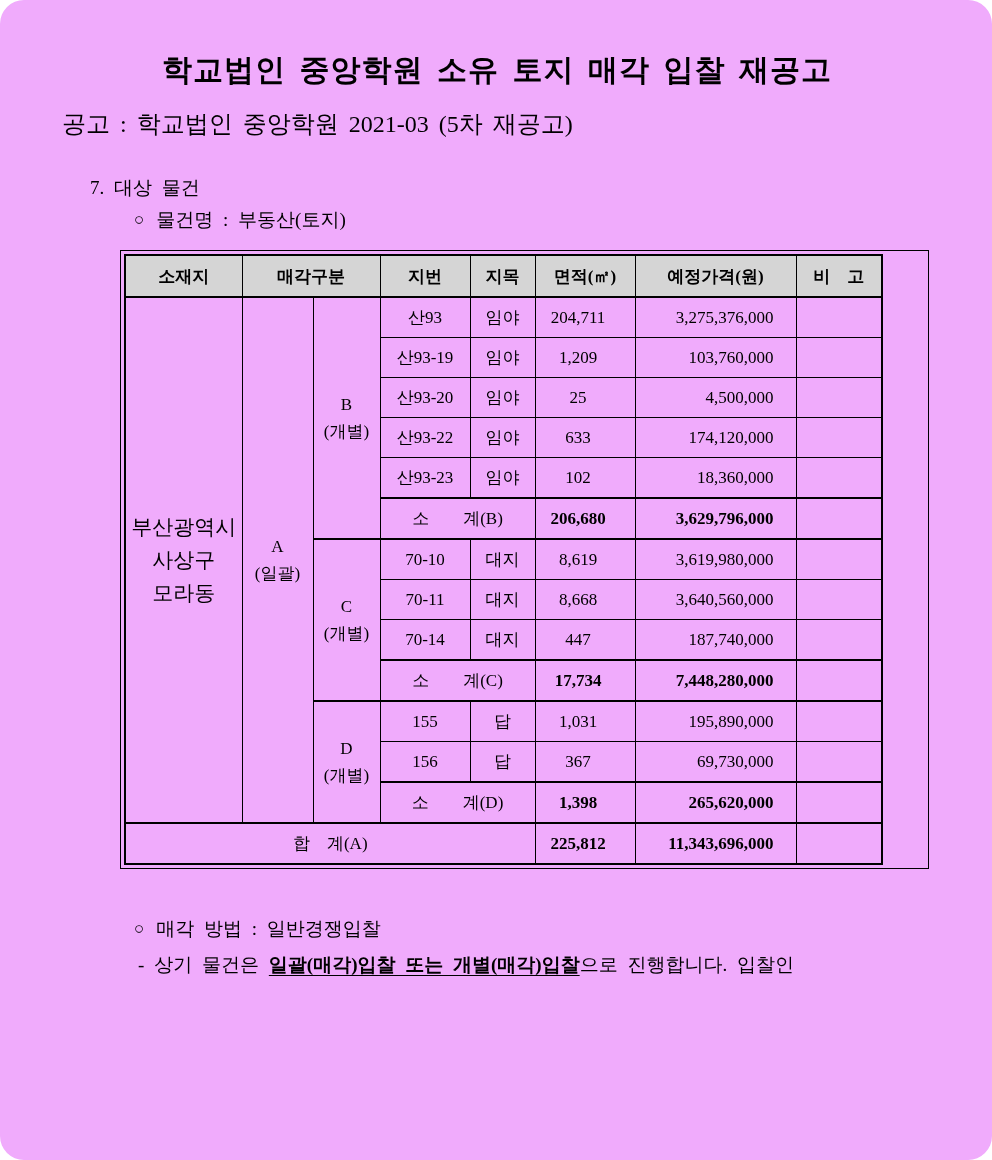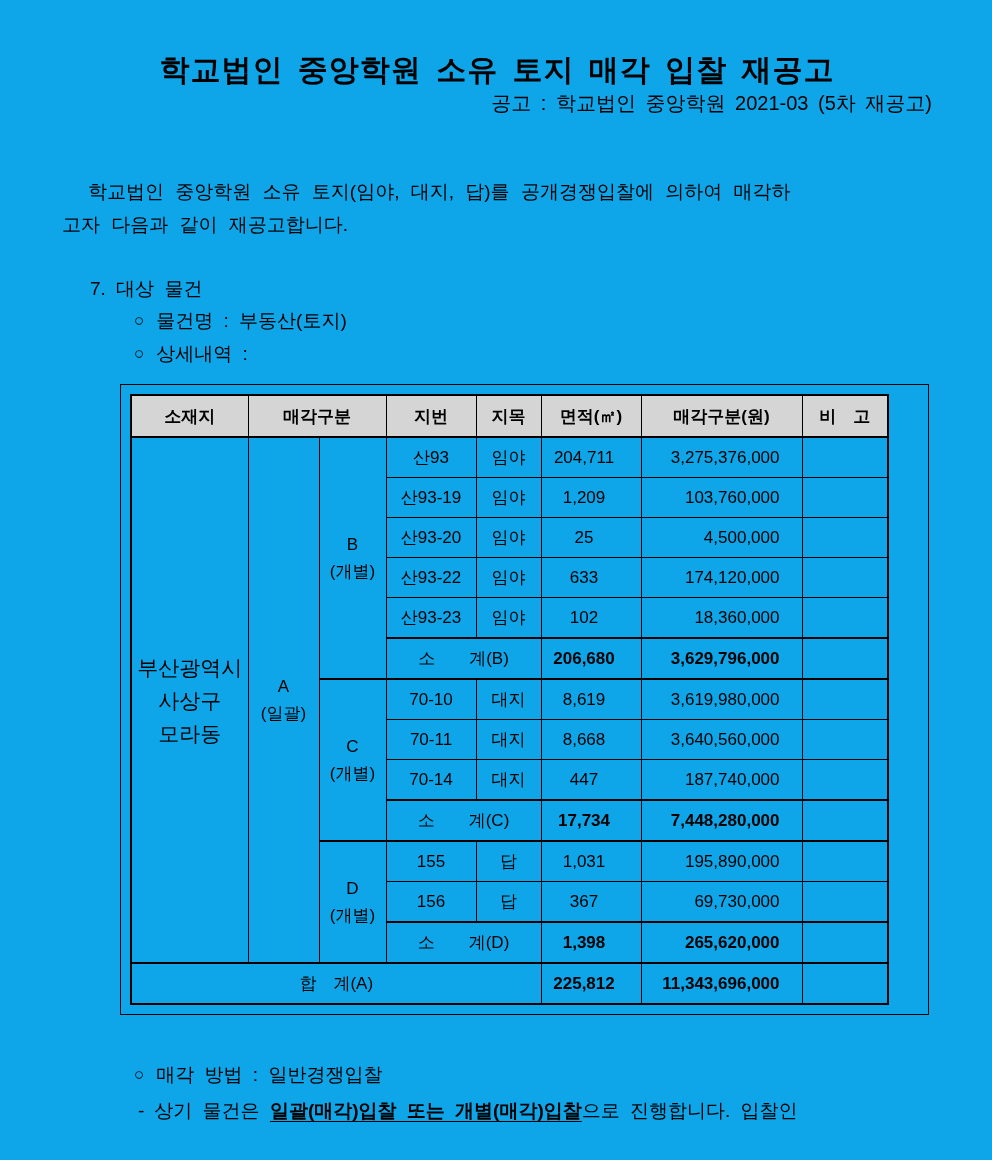--- a/index.html
+++ b/index.html
@@ -1,69 +1,62 @@
 <!DOCTYPE html>
 <html><head>
 <meta charset="utf-8">
 <style>
   html,body { margin:0; padding:0; background:#ffffff; }
   .page {
     position:relative; width:992px; height:1160px; box-sizing:border-box;
-    background:#0ea5e9; color:#000;
-    font-family:Liberation Sans, sans-serif;
-    padding:50px 60px 0 62px; overflow:hidden;
+    background:#f0abfc; color:#000;
+    font-family:Liberation Serif, serif;
+    padding:50px 60px 0 62px; overflow:hidden;border-radius:24px;
   }
   .title { text-align:center; font-size:30px; font-weight:bold; letter-spacing:1px; word-spacing:5px; line-height:40px; }
-  .subtitle { text-align:right; font-size:20px; word-spacing:4px; }
+  .subtitle { text-align:left; font-size:24px; margin-top:18px; word-spacing:4px; }
   .intro { margin-top:58px; font-size:19px; line-height:33px; word-spacing:6px; }
   .indent1 { text-indent:26px; }
   .section { font-size:19px; }
   .sec1 { margin-top:32px; }
   .sec2 { margin-top:44px; }
   .sec-heading { margin-left:28px; line-height:32px; word-spacing:5px; }
   .bullet-line { margin-left:72px; line-height:32px; word-spacing:5px; }
   .bullet { display:inline-block; margin-right:12px; font-size:17px; transform:translateY(-1px); }
   .dash-line { margin-left:76px; line-height:37px; word-spacing:5px; }
   .dash { margin-right:10px; }
   .em { font-weight:bold; text-decoration:underline; text-underline-offset:4px; }
 
   .tbl-outer { margin:13px 0 0 58px; width:809px; box-sizing:border-box;
-               border:1px solid #000; padding:9px; }
+               border:1px solid #000; padding:3px; }
   table.detail { border-collapse:collapse; table-layout:fixed; width:757px; border:2px solid #000; }
   .detail th, .detail td { border:1px solid #000; text-align:center; vertical-align:middle;
                            font-size:17px; padding:0; overflow:hidden; }
   .detail th { background:#d5d5d5; font-weight:bold; height:40px; border-bottom:2px solid #000; }
   .detail td { height:39px; font-weight:normal; }
   .num   { text-align:center; padding-right:14px !important; }
   .price { text-align:right !important; padding-right:22px !important;margin-top:25px; }
   .b  { font-weight:bold !important; }
   .tt { border-top:2px solid #000 !important; }
   .loc div { line-height:33px; font-size:21px; }
   .stack div { line-height:27px; font-size:17px; }
 </style>
 </head>
 <body>
 
 <div class="page">
 
   <div class="title">학교법인 중앙학원 소유 토지 매각 입찰 재공고</div>
   <div class="subtitle">공고 : 학교법인 중앙학원 2021-03 (5차 재공고)</div>
 
-  <div class="intro">
-    <div class="indent1">학교법인 중앙학원 소유 토지(임야, 대지, 답)를 공개경쟁입찰에 의하여 매각하</div>
-    <div>고자 다음과 같이 재공고합니다.</div>
-  </div>
 
   <div class="section sec1">
     <div class="sec-heading">7. 대상 물건</div>
     <div class="bullet-line">
       <span class="bullet">○</span><span>물건명 : 부동산(토지)</span>
-    </div>
-    <div class="bullet-line">
-      <span class="bullet">○</span><span>상세내역 :</span>
     </div>
   </div>
 
   <div class="tbl-outer">
     <table class="detail">
       <colgroup>
         <col style="width:117px">
           <col style="width:71px">
           <col style="width:67px">
         <col style="width:90px">
@@ -72,21 +65,21 @@
         <col style="width:161px">
           <col style="width:86px">
       </colgroup>
       <tbody>
           <tr>
         <th>소재지</th>
         <th colspan="2">매각구분</th>
         <th>지번</th>
         <th>지목</th>
         <th>면적(㎡)</th>
-        <th>매각구분(원)</th>
+        <th>예정가격(원)</th>
         <th>비　고</th>
       </tr>
 
       <tr>
         <td class="loc" rowspan="13">
           <div>부산광역시</div>
           <div>사상구</div>
           <div>모라동</div>
         </td>
         <td class="stack" rowspan="13">

